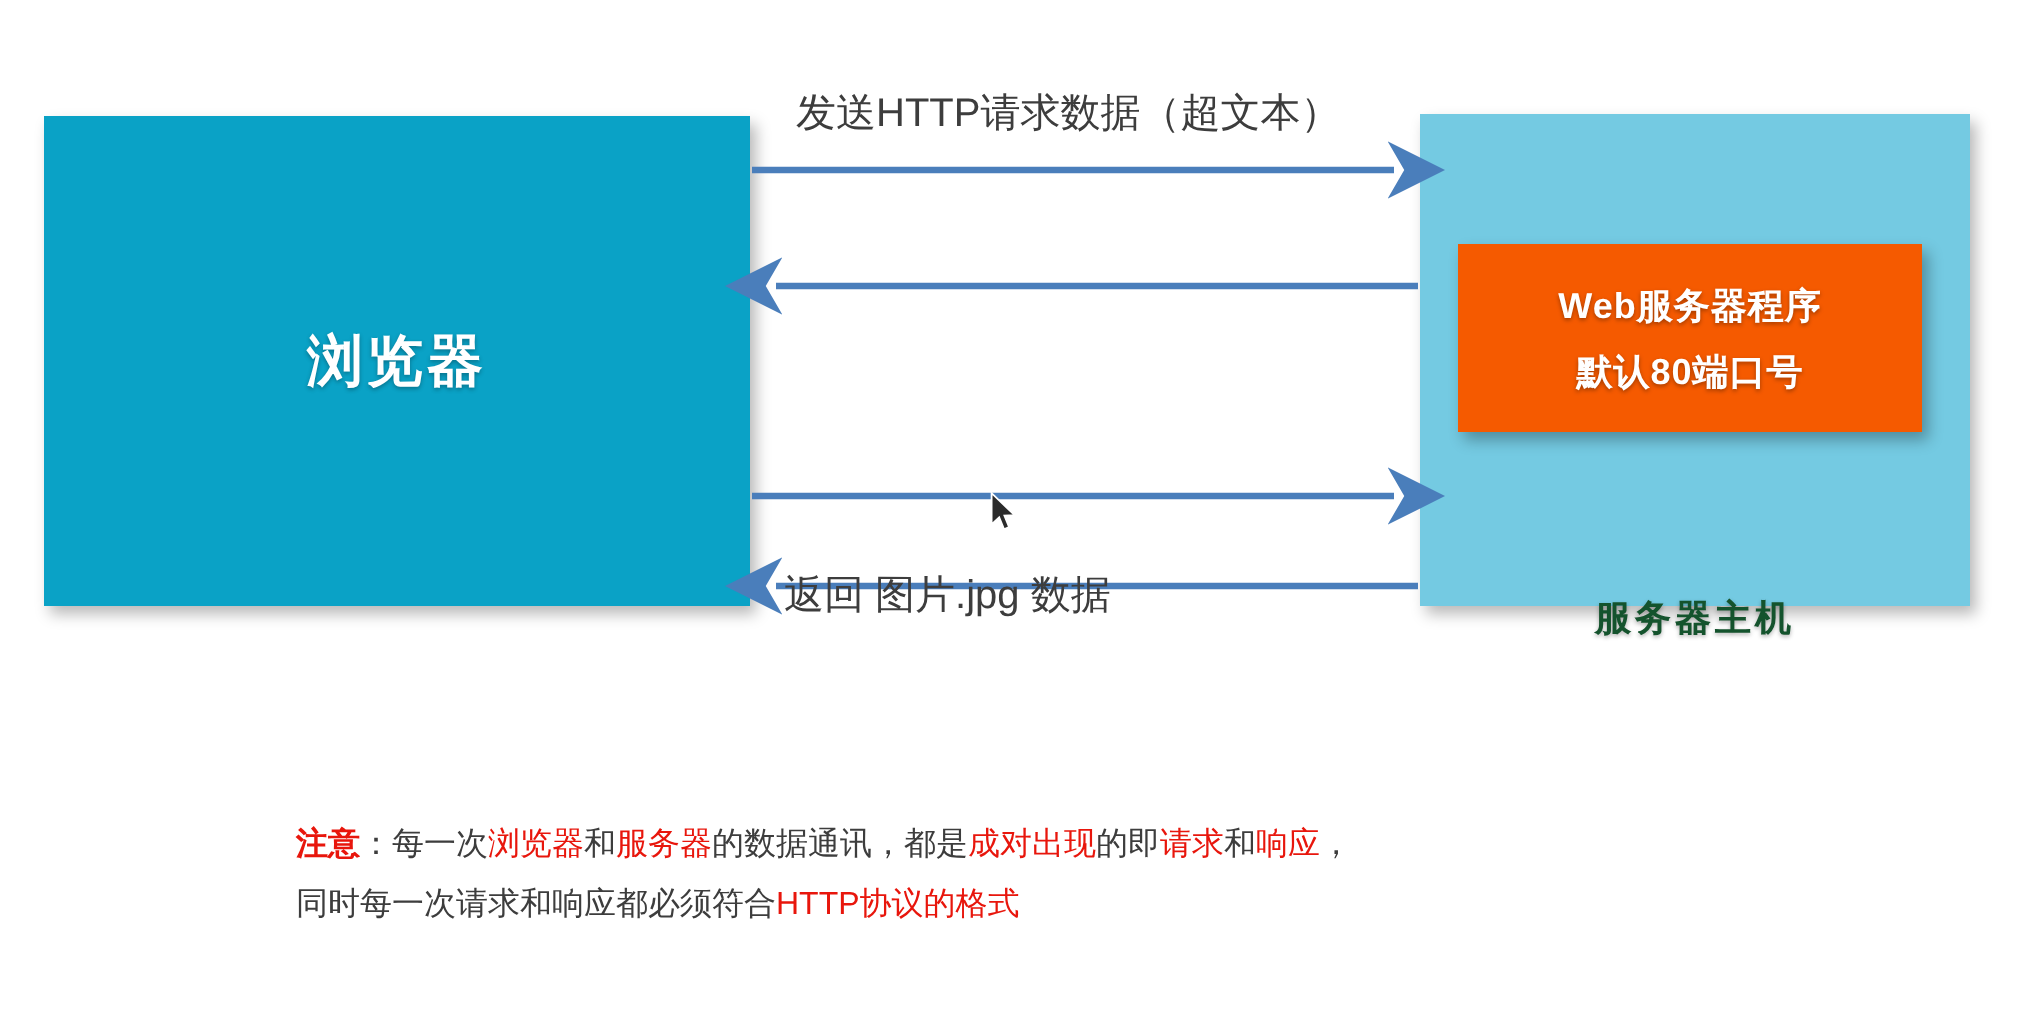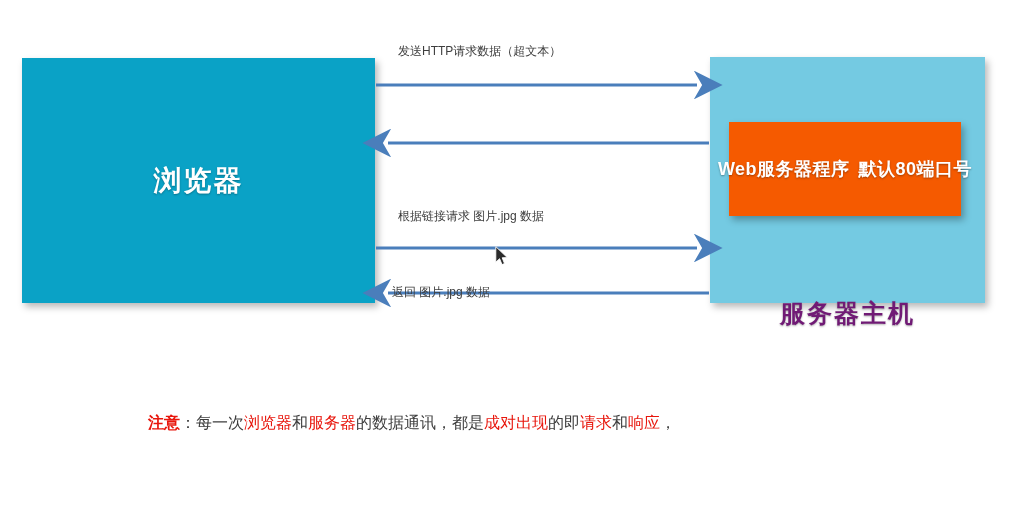--- a/index.html
+++ b/index.html
@@ -53,36 +53,37 @@
     flex-direction: column;
     justify-content: flex-start;
   }
 
   #server-host-label {
     position: absolute;
     left: 0;
     right: 0;
     top: 240px;
     text-align: center;
-    color: #701a75;
-    font-size: 25px;
+    color: #14532d;
+    font-size: 18px;
     font-weight: 700;
     letter-spacing: 2px;
     text-shadow: 0 1px 2px rgba(0,0,0,0.30);
   }
 
   #webserver-box {
     position: absolute;
     left: 729px;
     top: 122px;
     width: 232px;
     height: 94px;
     background: #f55a00;
     box-sizing: border-box;
     display: flex;
+    flex-direction: column;
     align-items: center;
     justify-content: center;
     gap: 9px;
     box-shadow: 3px 4px 7px rgba(0,0,0,0.30);
   }
   #webserver-box span {
     color: #ffffff;
     font-size: 18px;
     font-weight: 700;
     letter-spacing: 0.5px;
@@ -97,21 +98,21 @@
     top: 0;
     width: 1014px;
     height: 505px;
     pointer-events: none;
   }
 
   
   .arrow-label {
     position: absolute;
     color: #3d3d3d;
-    font-size: 12px;
+    font-size: 20px;
     white-space: nowrap;
   }
   #label-request  { left: 398px; top: 43px; }
   #label-response { left: 392px; top: 105px; }
   #label-img-req  { left: 398px; top: 208px; }
   #label-img-res  { left: 392px; top: 255px; margin-top: 29px; }
 
   
   #mouse-cursor {
     position: absolute;
@@ -176,25 +177,25 @@
     </g>
 
     <g>
       <line x1="709" y1="293" x2="388" y2="293" stroke="#4a7ebb" stroke-width="3.2" marker-end="url(#head-left)"></line>
     </g>
   </svg>
 
   <div id="label-request" class="arrow-label">发送HTTP请求数据（超文本）</div>
 
 
-  <div id="label-img-req" class="arrow-label">根据链接请求 图片.jpg 数据</div>
 
   <div id="label-img-res" class="arrow-label">返回 图片.jpg 数据</div>
 
   <svg id="mouse-cursor" viewBox="0 0 14 20" xmlns="http://www.w3.org/2000/svg">
     <path d="M0.8,0.6 L0.8,16.2 L4.6,12.7 L7.0,18.6 L9.5,17.5 L7.2,11.8 L12.3,11.6 Z" fill="#2b2b2b" stroke="#ffffff" stroke-width="0.9"></path>
   </svg>
 
   <div id="note">
     <span class="note-line"><span class="em">注意</span><span>：</span><span>每一次</span><span class="hl">浏览器</span><span>和</span><span class="hl">服务器</span><span>的数据通讯，都是</span><span class="hl">成对出现</span><span>的即</span><span class="hl">请求</span><span>和</span><span class="hl">响应</span><span>，</span></span>
+    <span class="note-line"><span>同时每一次请求和响应都必须符合</span><span class="hl">HTTP协议的格式</span></span>
   </div>
 
 </div>
 
 </body></html>

